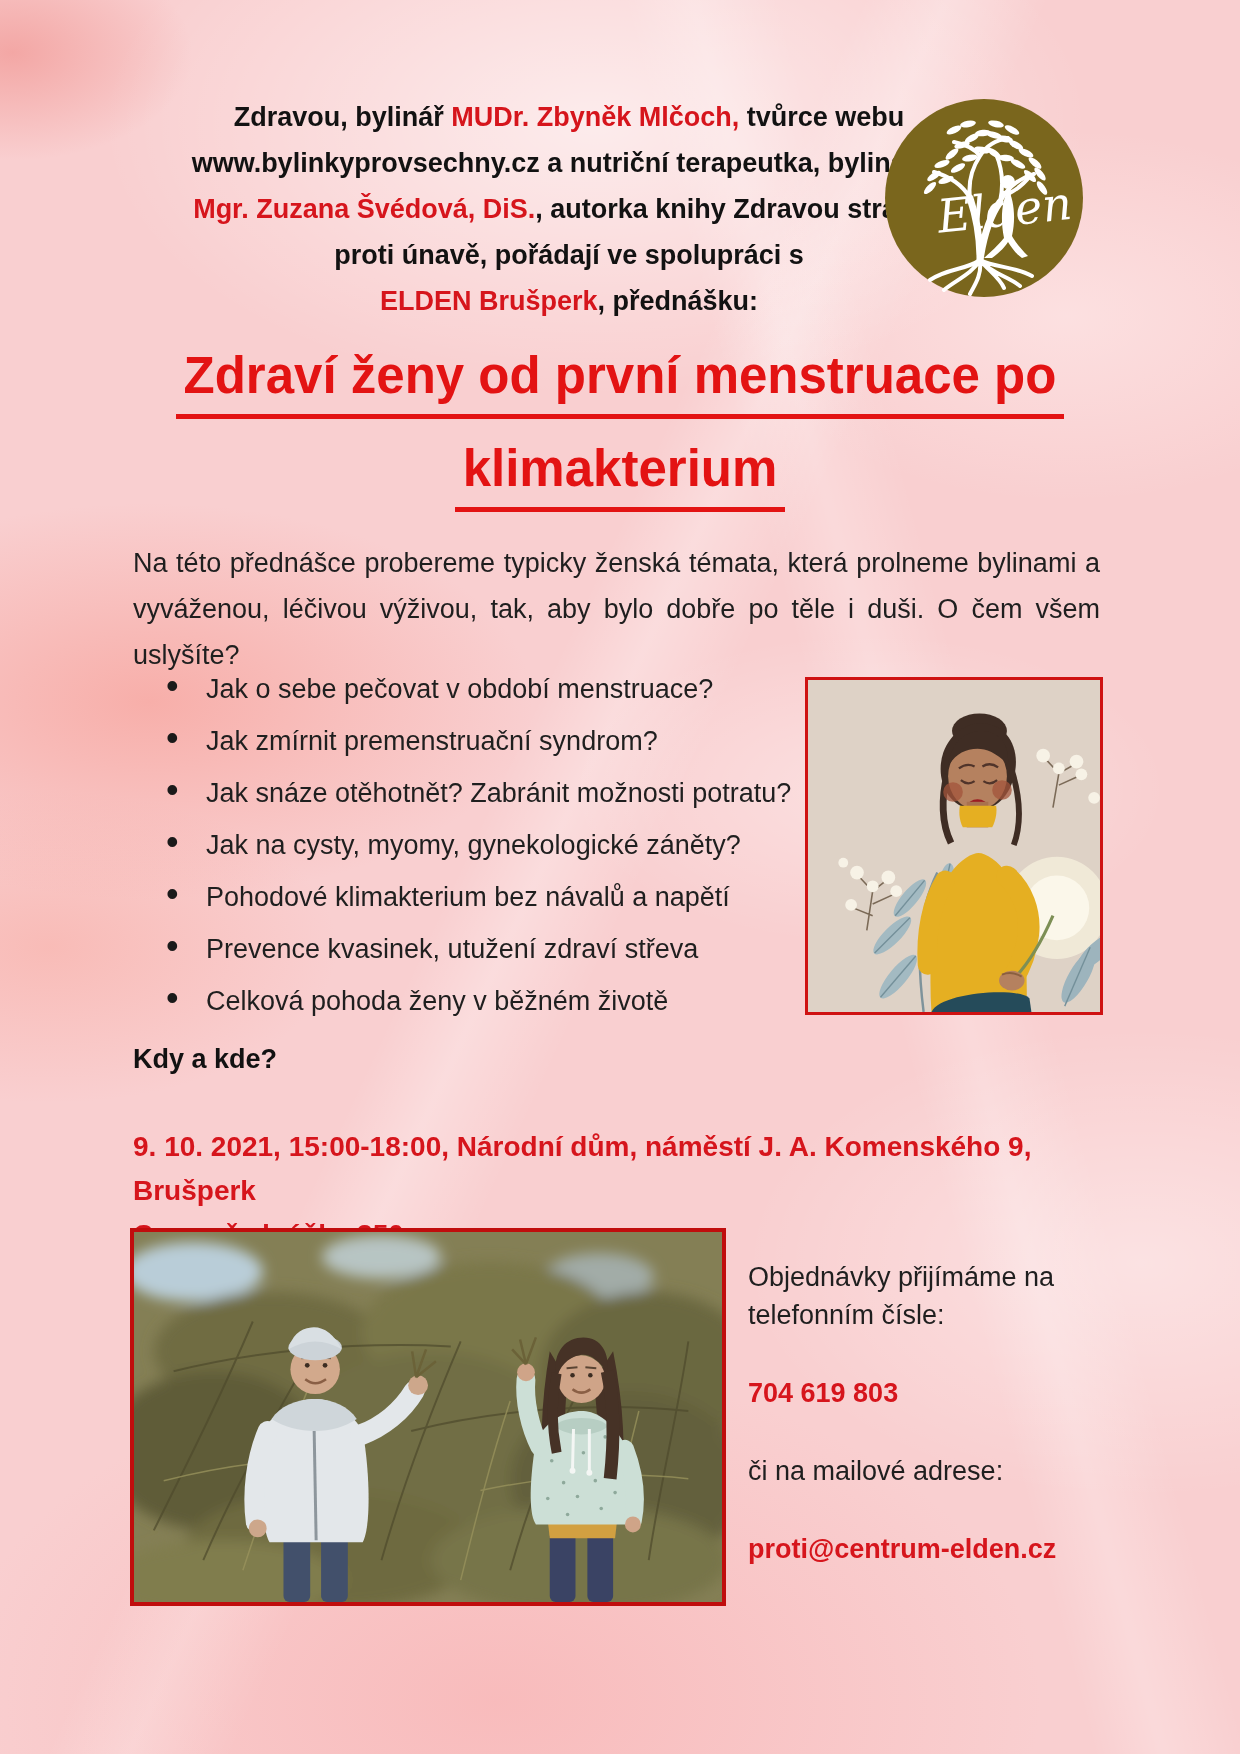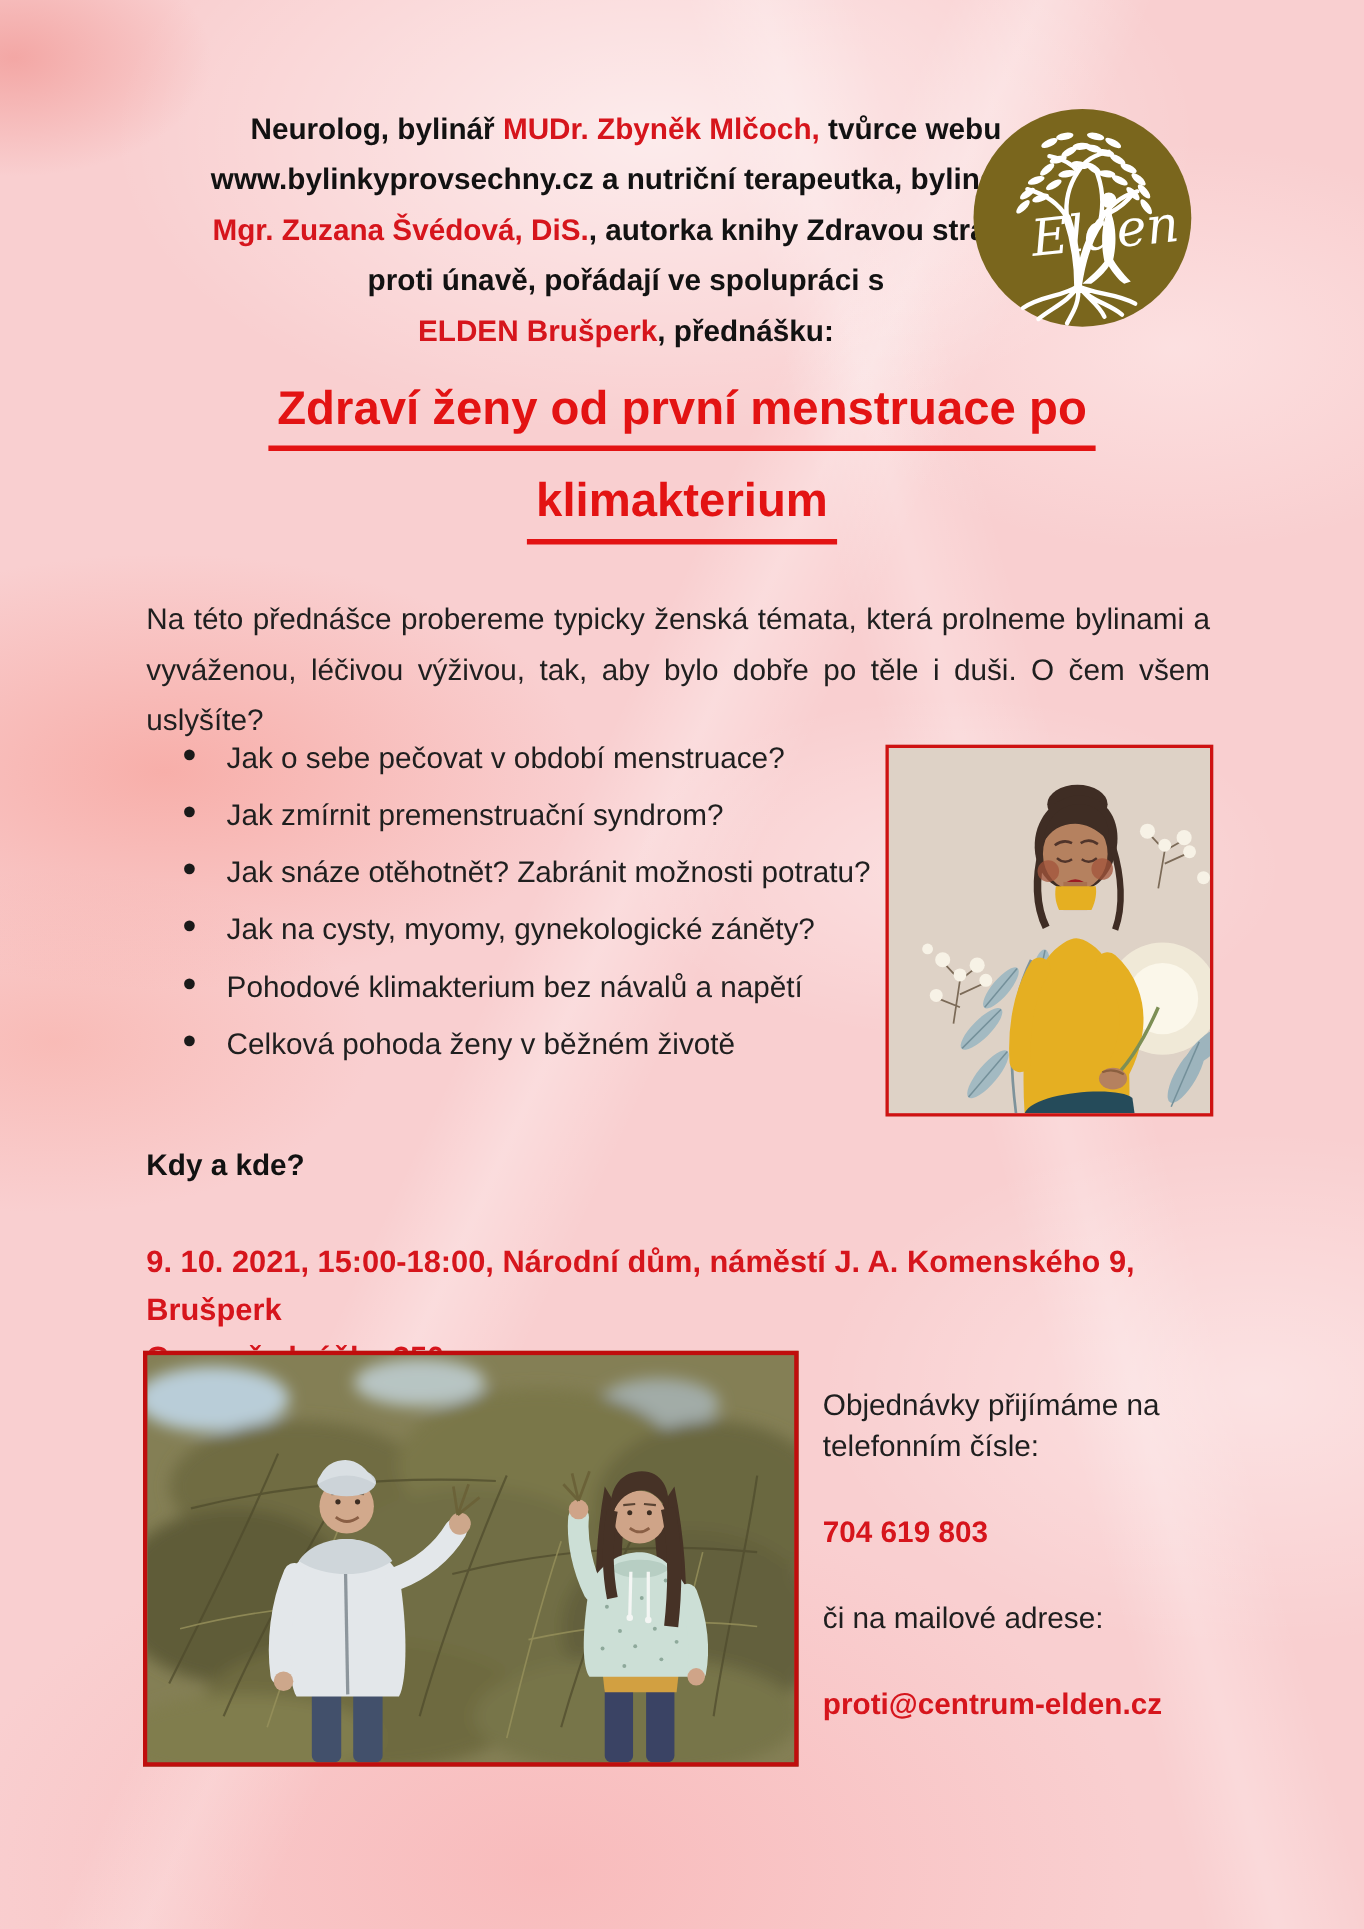--- a/index.html
+++ b/index.html
@@ -32,21 +32,21 @@
   }
   .abs{position:absolute;}
   .header-block{
     left:128px;top:94px;width:882px;
     text-align:center;font-weight:bold;font-size:27px;line-height:46px;color:#121212;
   }
   .red{color:var(--text-red,#d6151c);}
   .logo-wrap{left:884px;top:98px;width:200px;height:200px;}
   .title-block{
     left:70px;top:348px;width:1100px;text-align:center;
-    color:var(--accent-red,#e31313);font-weight:bold;font-size:43px;line-height:1.1;
+    color:var(--accent-red,#e31313);font-weight:bold;font-size:51px;line-height:1.1;
   }
   .title-line{
     display:inline-block;
     border-bottom:5px solid var(--accent-red,#e31313);
     padding:0 8px 10px 8px;margin-bottom:22px;
   }
   .intro{
     left:133px;top:540px;width:967px;
     font-size:27px;line-height:46px;text-align:justify;color:#1f1f1f;
   }
@@ -72,21 +72,21 @@
   }
   .photo svg{display:block;width:100%;height:100%;}
   .contact{left:748px;top:1258px;width:350px;font-size:27px;line-height:38px;color:#1f1f1f;}
   .contact p + p{margin-top:40px;}
   .contact .strong{color:var(--text-red,#d6151c);font-weight:bold;}
 </style>
 </head>
 <body>
 
 <div class="abs header-block">
-  <div><span>Neurolog, bylinář </span><span class="red">MUDr. Zbyněk Mlčoch,</span><span> tvůrce webu</span></div>
+  <div><span>Zdravou, bylinář </span><span class="red">MUDr. Zbyněk Mlčoch,</span><span> tvůrce webu</span></div>
   <div><span>www.bylinkyprovsechny.cz a nutriční terapeutka, bylinářka</span></div>
   <div><span class="red">Mgr. Zuzana Švédová, DiS.</span><span>, autorka knihy Zdravou stravou</span></div>
   <div><span>proti únavě, pořádají ve spolupráci s</span></div>
   <div><span class="red">ELDEN Brušperk</span><span>, přednášku:</span></div>
 </div>
 
 <div class="abs logo-wrap">
   <svg viewBox="0 0 200 200">
     <circle cx="100" cy="100" r="99" fill="var(--logo-gold,#7a661d)"></circle>
     <g stroke="#fff" fill="none" stroke-linecap="round">
@@ -137,20 +137,21 @@
 </div>
 
 <p class="abs intro">Na této přednášce probereme typicky ženská témata, která prolneme bylinami a vyváženou, léčivou výživou, tak, aby bylo dobře po těle i duši. O čem všem uslyšíte?</p>
 
 <ul class="abs bullets">
     <li>Jak o sebe pečovat v období menstruace?</li>
     <li>Jak zmírnit premenstruační syndrom?</li>
     <li>Jak snáze otěhotnět? Zabránit možnosti potratu?</li>
     <li>Jak na cysty, myomy, gynekologické záněty?</li>
     <li>Pohodové klimakterium bez návalů a napětí</li>
+    <li>Prevence kvasinek, utužení zdraví střeva</li>
     <li>Celková pohoda ženy v běžném životě</li>
   </ul>
 
 <div class="abs illustration">
   <svg viewBox="0 0 298 338" preserveAspectRatio="none">
     <rect width="298" height="338" fill="var(--illu-bg,#ded2c6)"></rect>
 
     <g stroke="#7b6a57" stroke-width="1.6" fill="none">
       <path d="M60,255 L66,215 M66,215 L52,200 M66,215 L80,204 M66,228 L88,218 M66,240 L46,232"></path>
       <path d="M250,130 L256,95 M256,95 L242,80 M256,95 L272,86 M256,107 L276,98"></path>

